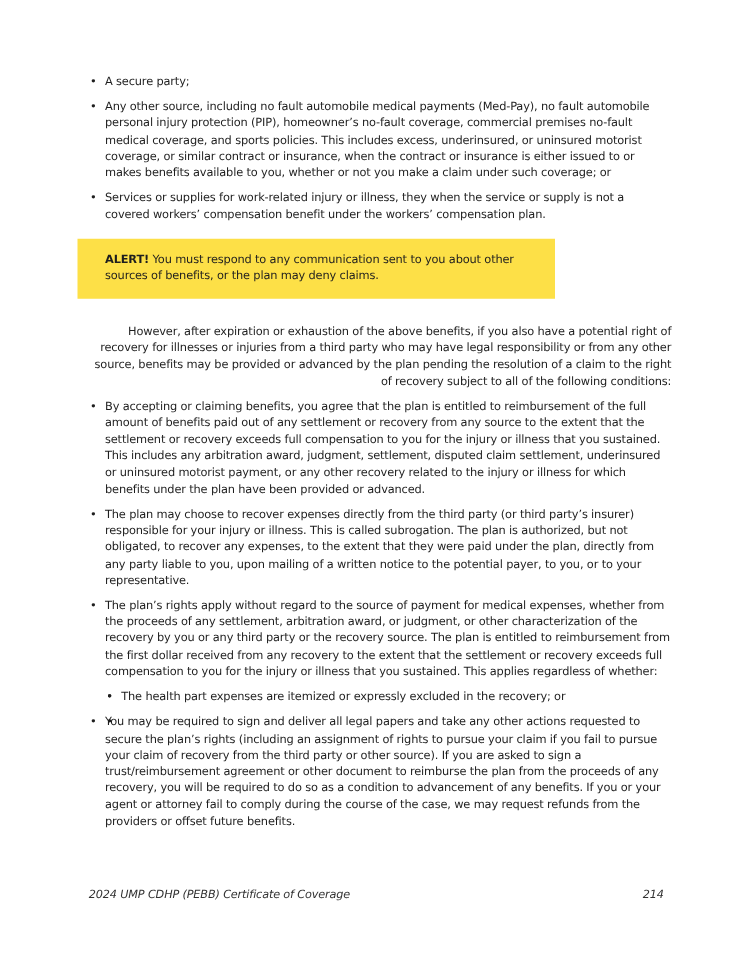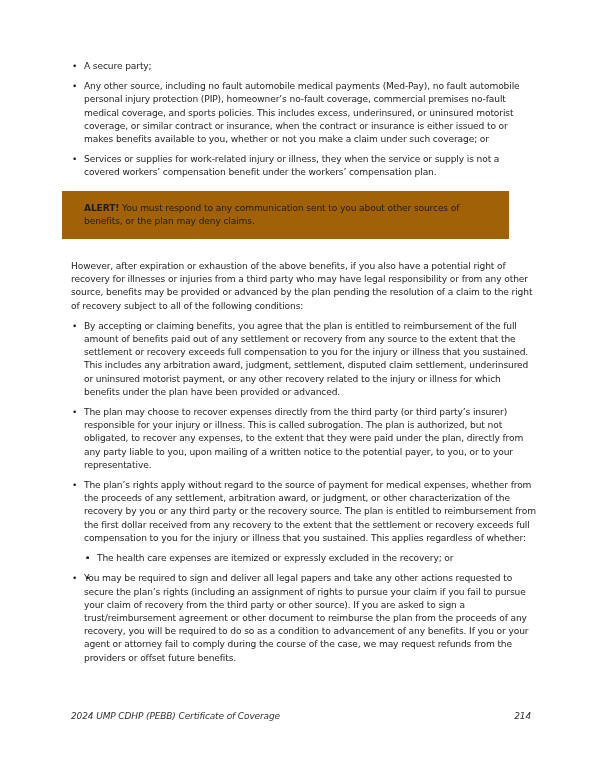--- a/index.html
+++ b/index.html
@@ -42,30 +42,31 @@
       margin-bottom: 7px;
     }
     li.bullet .dot {
       position: absolute;
       left: 1px;
       top: 0;
     }
     .alert-box {
       margin-top: 11px;
       margin-left: -9px;
-      width: 447px;
-      background: #a16207;
+      width: 382px;
+      background: #fde047;
       padding: 11px 20px 11px 22px;
       box-sizing: border-box;
     }
     .alert-box .alert-label {
       font-weight: bold;
     }
     p.para {
       margin: 21px 0 7px 0;
+      text-align: right;
     }
     ul.sub {
       margin-top: 7px;
       margin-bottom: 0;
     }
     ul.sub li.bullet {
       padding-left: 13px;
     }
     .footer {
       position: absolute;
@@ -120,21 +121,21 @@
       </li>
       <li class="bullet">
         <span class="dot">•</span>
         <span>The plan’s rights apply without regard to the source of payment for medical expenses, whether from the proceeds of any settlement, arbitration award, or judgment, or other characterization of the recovery by you or any third party or the recovery source. The plan is entitled to reimbursement from the first dollar received from any recovery to the extent that the settlement or recovery exceeds full compensation to you for the injury or illness that you sustained. This applies regardless of whether:</span>
         <ul class="sub">
           <li class="bullet">
             <span class="dot">•</span>
           </li>
           <li class="bullet">
             <span class="dot">•</span>
-            <span>The health care expenses are itemized or expressly excluded in the recovery; or</span>
+            <span>The health part expenses are itemized or expressly excluded in the recovery; or</span>
           </li>
           <li class="bullet">
             <span class="dot">•</span>
           </li>
         </ul>
       </li>
       <li class="bullet">
         <span class="dot">•</span>
         <span>You may be required to sign and deliver all legal papers and take any other actions requested to secure the plan’s rights (including an assignment of rights to pursue your claim if you fail to pursue your claim of recovery from the third party or other source). If you are asked to sign a trust/reimbursement agreement or other document to reimburse the plan from the proceeds of any recovery, you will be required to do so as a condition to advancement of any benefits. If you or your agent or attorney fail to comply during the course of the case, we may request refunds from the providers or offset future benefits.</span>
       </li>

